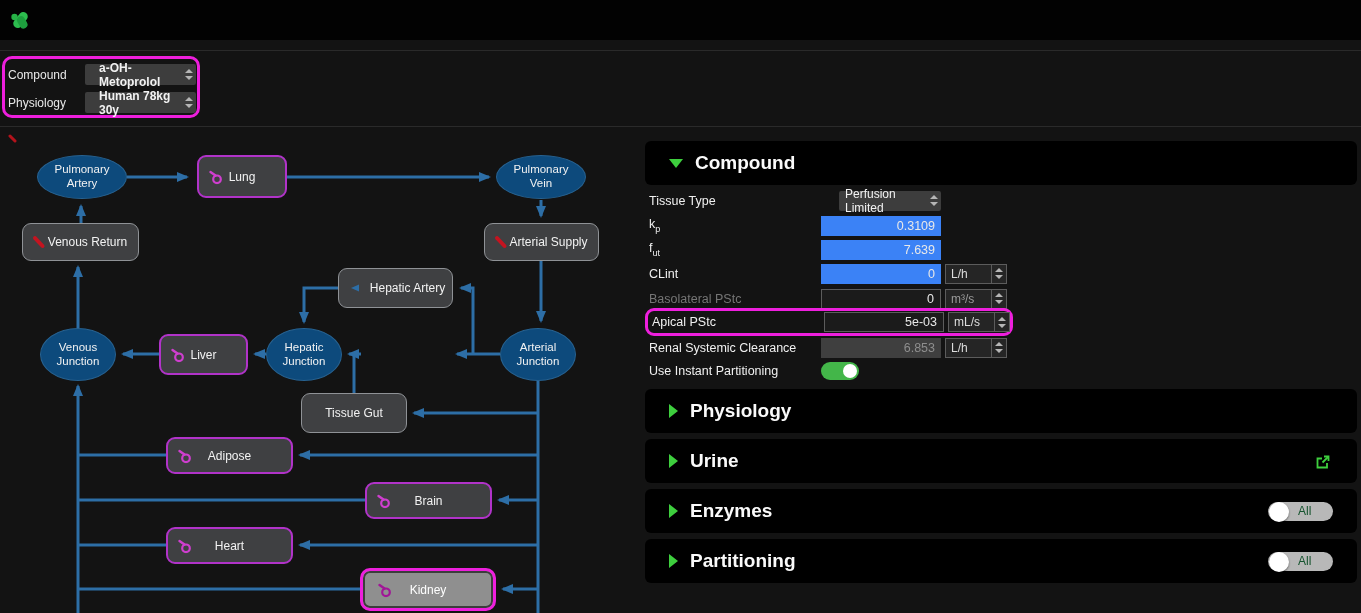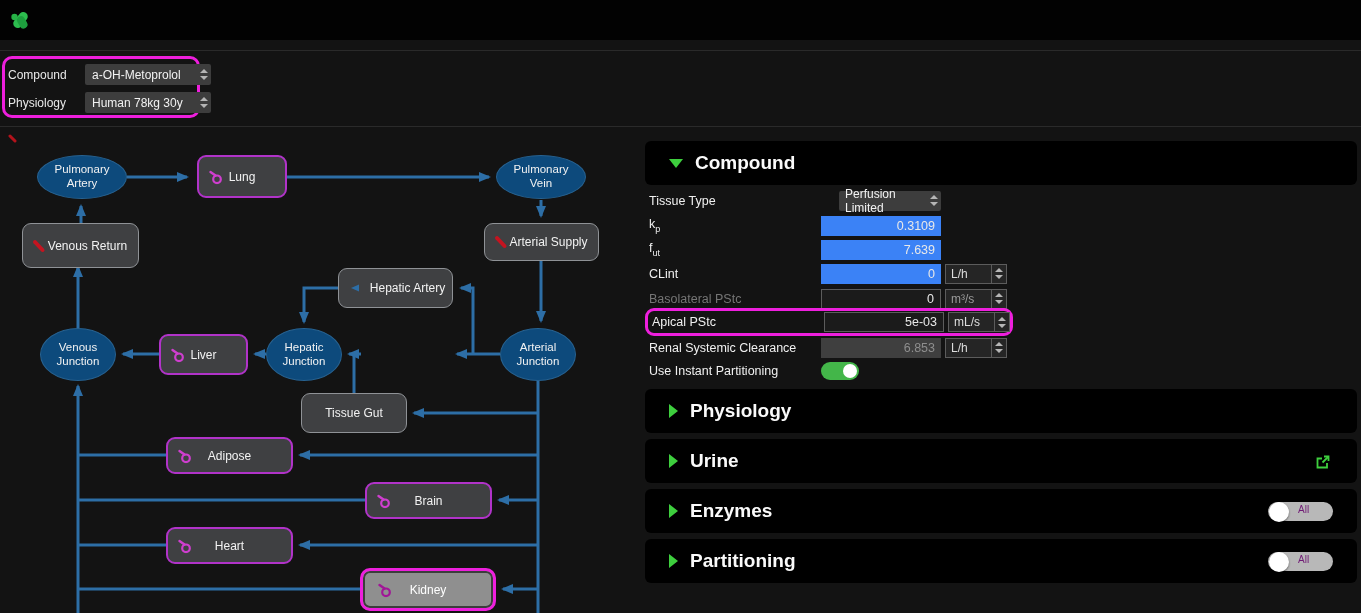--- a/index.html
+++ b/index.html
@@ -14,21 +14,21 @@
   .hr2 { position:absolute; left:0; top:126px; width:1361px; height:1px; background:#2a2a2a; }
 
   
   .params { position:absolute; left:2px; top:56px; width:198px; height:62px;
             border:3px solid #ee1fdd; border-radius:10px; }
   .params .prow { position:absolute; left:3px; width:188px; height:21px; display:flex; align-items:center; }
   .params .prow.r1 { top:5px; } .params .prow.r2 { top:33px; }
   .params .plabel { font-size:12px; color:#e8e8e8; }
   .dd { background:#3d3d3d; height:21px; display:flex; align-items:center; color:#f2f2f2;
         font-size:12px; border-radius:2px; cursor:pointer; }
-  .params .dd { position:absolute; left:77px; width:126px; padding-left:7px; }
+  .params .dd { position:absolute; left:77px; width:111px; padding-left:14px;font-weight:bold; }
   .dd .grow { flex:1; }
 
   
   .stepper { width:15px; height:100%; display:flex; flex-direction:column; align-items:center; justify-content:center; gap:3px; flex:none; }
   .stepper i { display:block; width:0; height:0; border-left:4px solid transparent; border-right:4px solid transparent; }
   .stepper .tu { border-bottom:4px solid #b5b5b5; }
   .stepper .td { border-top:4px solid #b5b5b5; }
   .stepper.sep { border-left:1px solid #5c5c5c; }
 
   
@@ -68,21 +68,21 @@
   .endpad { width:66px; flex:none; }
   .ddfield { width:102px; flex:none; padding-left:6px; }
   .hlrow { left:645px; width:368px; height:28px; border:3px solid #ee1fdd; border-radius:9px; padding-left:4px; }
 
   
   .toggle-on { width:38px; height:18px; border-radius:9px; background:#43b649; position:relative; cursor:pointer; flex:none; }
   .toggle-on .knob { position:absolute; right:2px; top:2px; width:14px; height:14px; border-radius:50%; background:#fff; }
   .alltoggle { position:absolute; width:65px; height:19px; border-radius:10px; background:#b8b8b8; cursor:pointer; }
   .alltoggle .knob { position:absolute; left:1px; top:-0.5px; width:20px; height:20px; border-radius:50%;
                      background:#fff; box-shadow:0 1px 2px rgba(0,0,0,.5); }
-  .alltoggle .alabel { position:absolute; left:30px; top:2px; font-size:10px; color:#701a75; }
+  .alltoggle .alabel { position:absolute; left:30px; top:2px; font-size:12px; color:#14532d; }
 
   .extlink { position:absolute; line-height:0; cursor:pointer; }
 </style>
 </head>
 <body>
 
 <div class="appbar">
   <span class="logo">
     <svg width="24" height="24" viewBox="0 0 24 24">
       <rect x="8" y="3" width="9" height="18" rx="4.5" fill="#2dbd4e" transform="rotate(38 12.5 12)"></rect>
@@ -162,21 +162,21 @@
 Artery</span></div>
   <div class="node nellipse" style="left:496px; top:27px; width:90px; height:44px;"><span>Pulmonary
 Vein</span></div>
   <div class="node nellipse" style="left:40px; top:200px; width:76px; height:53px;"><span>Venous
 Junction</span></div>
   <div class="node nellipse" style="left:266px; top:200px; width:76px; height:53px;"><span>Hepatic
 Junction</span></div>
   <div class="node nellipse" style="left:500px; top:200px; width:76px; height:53px;"><span>Arterial
 Junction</span></div>
 
-  <div class="node nrect" style="left:22px; top:95px; width:117px; height:45px;">
+  <div class="node nrect" style="left:22px; top:95px; width:117px; height:38px;">
     <span class="oicon"><svg width="14" height="14" viewBox="0 0 14 14">
           <line x1="3" y1="3" x2="10.5" y2="11" stroke="#c41420" stroke-width="4" stroke-linecap="round"></line>
         </svg></span>
     <span style="margin-left:14px">Venous Return</span>
   </div>
   <div class="node nrect" style="left:484px; top:95px; width:115px; height:38px;">
     <span class="oicon"><svg width="14" height="14" viewBox="0 0 14 14">
           <line x1="3" y1="3" x2="10.5" y2="11" stroke="#c41420" stroke-width="4" stroke-linecap="round"></line>
         </svg></span>
     <span style="margin-left:14px">Arterial Supply</span>

